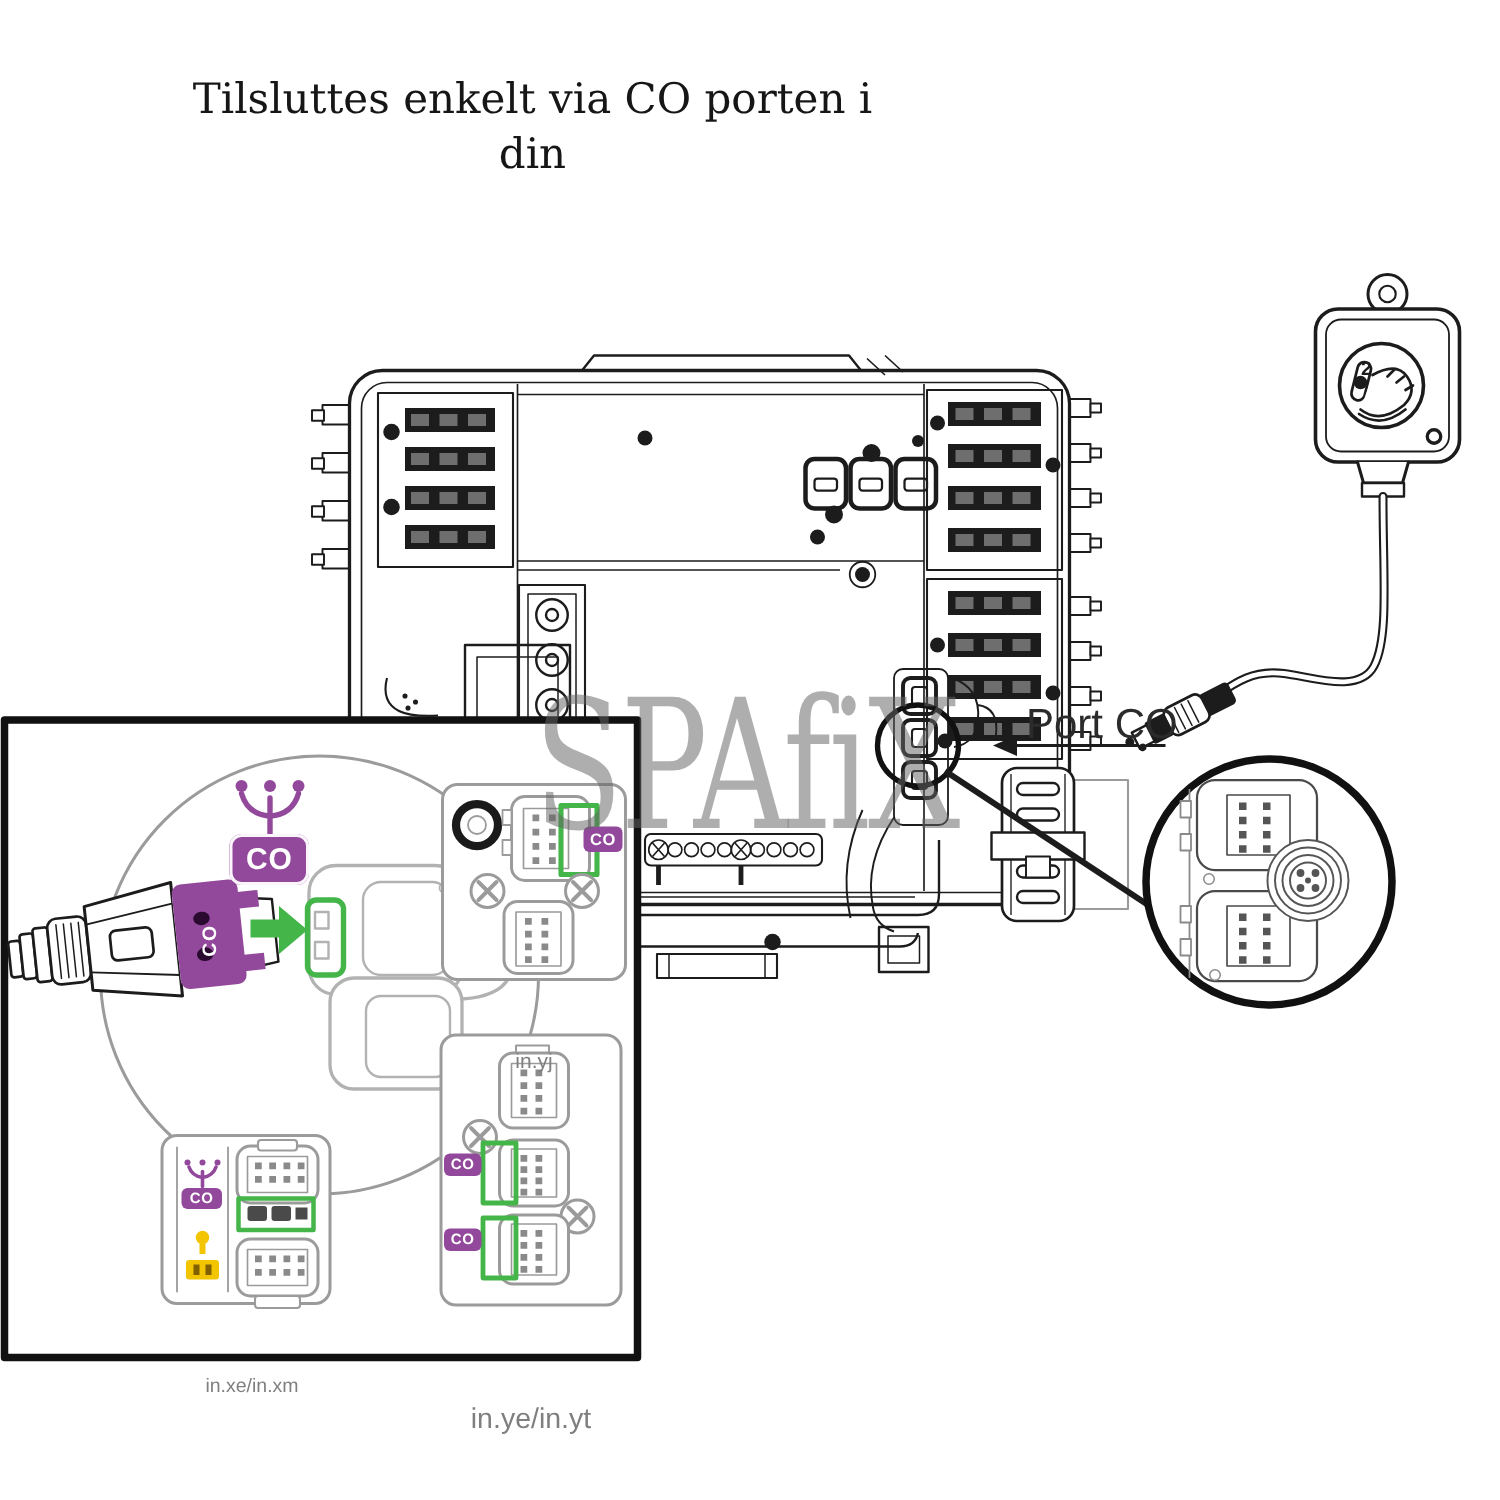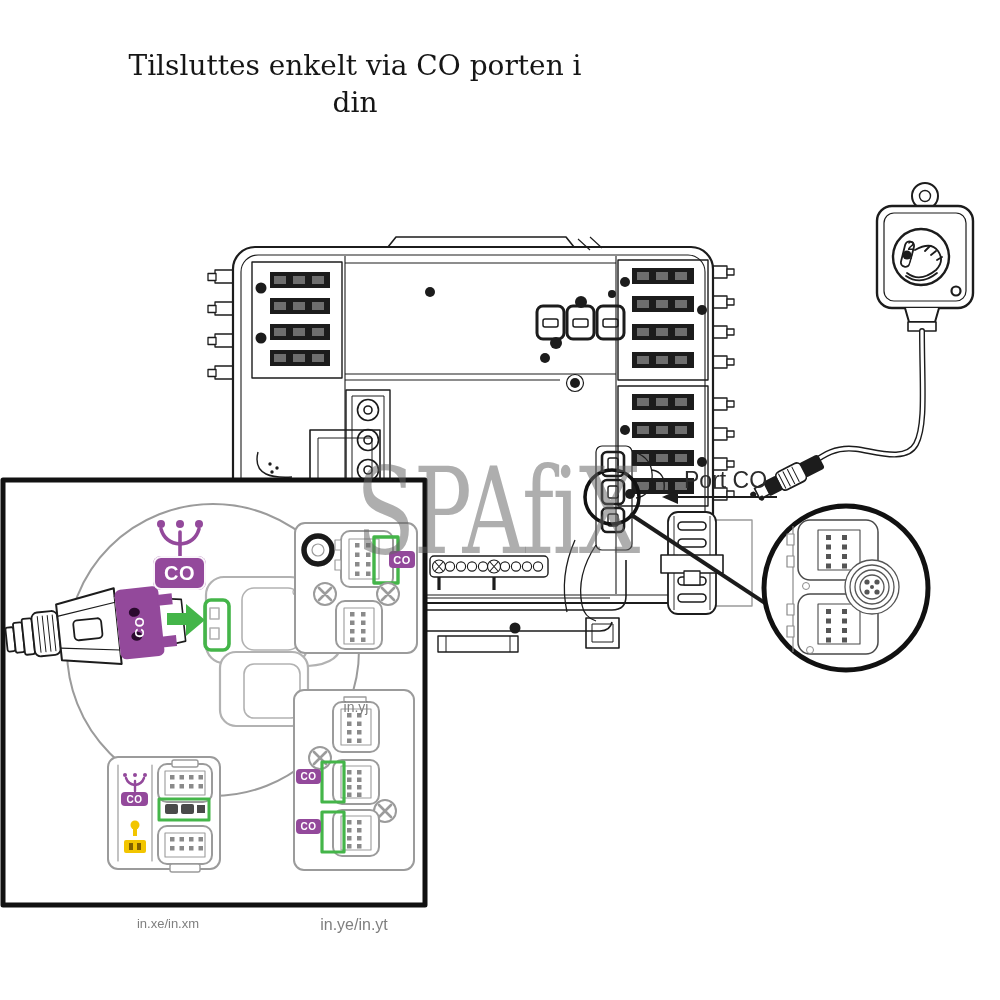--- a/index.html
+++ b/index.html
@@ -5,25 +5,25 @@
   html,body{margin:0;padding:0;background:#fff;}
   .canvas{position:relative;width:1000px;height:1000px;background:#fff;overflow:hidden;
           font-family:"Liberation Sans",sans-serif;padding-left:42px;}
   .svg-layer{position:absolute;left:0;top:0;z-index:10;}
   .title{position:absolute;left:105px;top:48px;width:500px;text-align:center;
          font-family:"DejaVu Serif","Liberation Serif",serif;font-size:28px;line-height:1.32;
          color:#161616;z-index:15;}
   .watermark{position:absolute;left:356px;top:452px;font-family:"DejaVu Serif","Liberation Serif",serif;
          font-size:120px;line-height:1;color:rgba(100,100,100,0.52);letter-spacing:-2px;
          transform:scaleX(0.72);transform-origin:left top;z-index:40;pointer-events:none;white-space:nowrap;}
-  .port-label{position:absolute;left:684px;top:467px;font-size:23px;color:#2b2b2b;z-index:20;}
+  .port-label{position:absolute;left:684px;top:467px;font-size:28px;color:#2b2b2b;z-index:20;}
   .panel-label{position:absolute;color:#7f7f7f;text-align:center;z-index:20;margin-top:40px;}
   .lbl-yj{left:296px;top:659px;width:120px;font-size:14px;}
   .lbl-xe{left:106px;top:876px;width:124px;font-size:13px;}
-  .lbl-ye{left:292px;top:876px;width:124px;font-size:16px;}
+  .lbl-ye{left:292px;top:896px;width:124px;font-size:19px;}
   .co-badge{position:absolute;background:#93499B;color:#fff;font-weight:bold;
             display:flex;align-items:center;justify-content:center;border-radius:4px;z-index:20;
             letter-spacing:0.5px;}
   .badge-lg{left:153px;top:556px;width:53px;height:34px;font-size:20px;border-radius:8px;
             box-shadow:inset 0 0 0 2px rgba(255,255,255,0.95);}
   .badge-yj{left:389px;top:551px;width:26px;height:17px;font-size:11px;}
   .badge-xe{left:121px;top:792px;width:27px;height:14px;font-size:10px;}
   .badge-ye1{left:296px;top:769px;width:25px;height:15px;font-size:10px;}
   .badge-ye2{left:296px;top:819px;width:25px;height:15px;font-size:10px;}
   .plug-badge{position:absolute;left:122px;top:612px;width:34px;height:30px;color:#fff;font-weight:bold;

